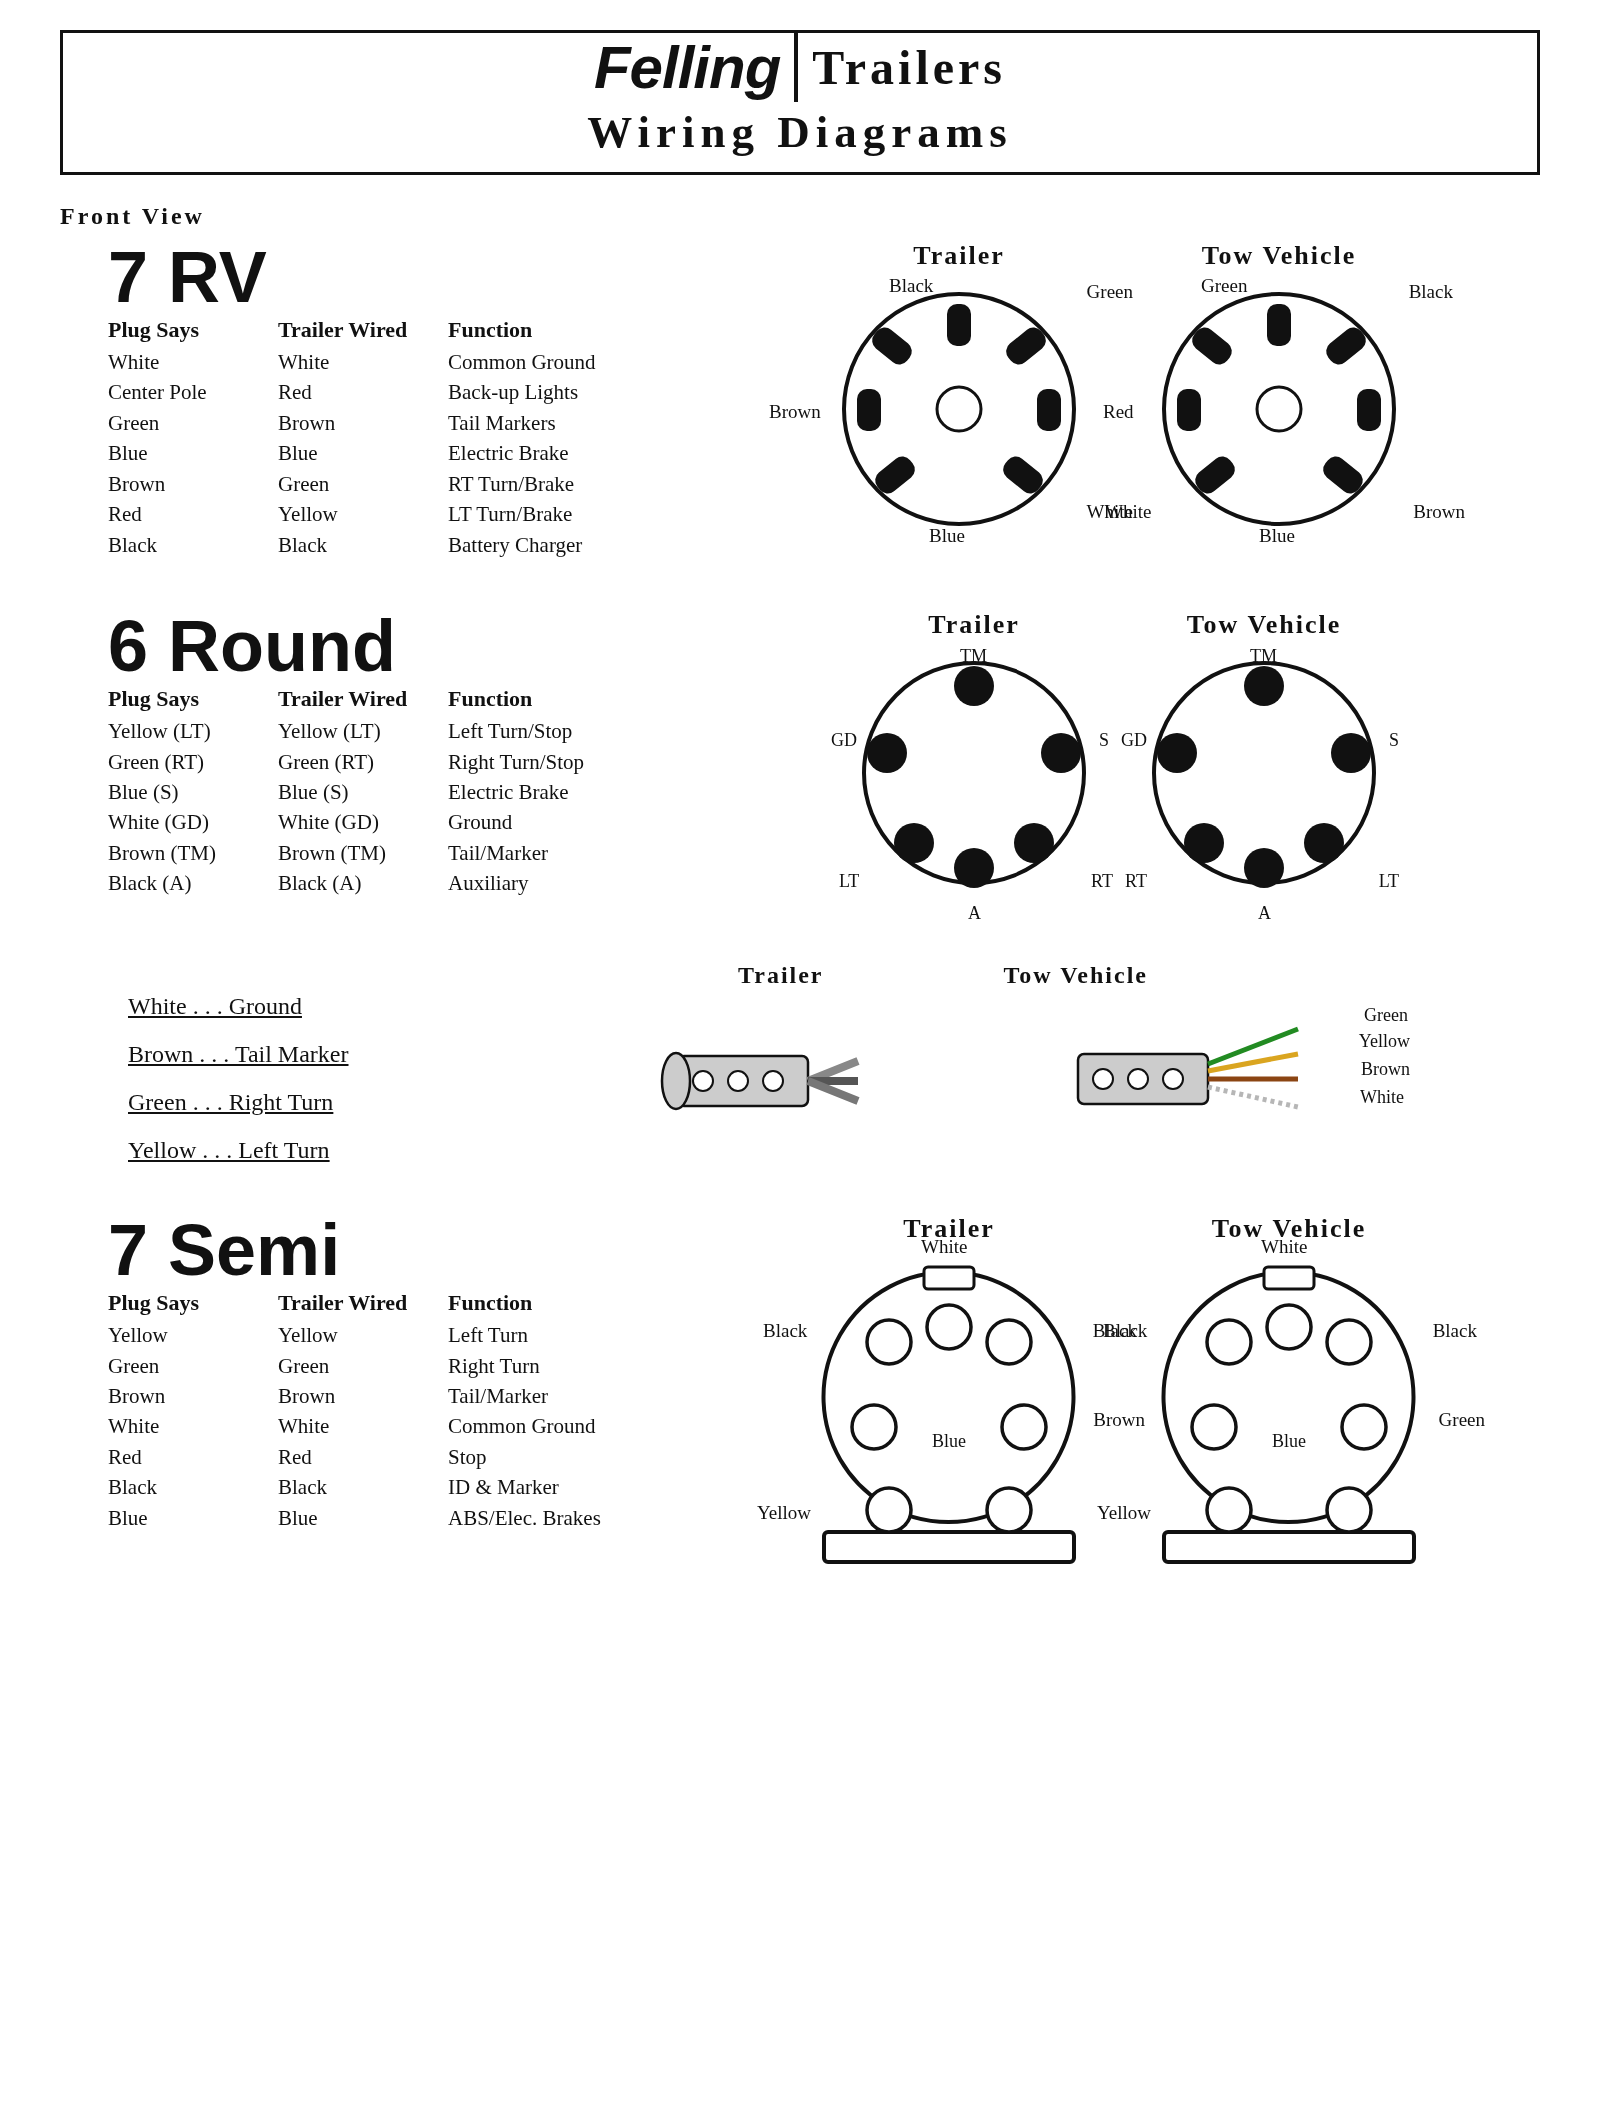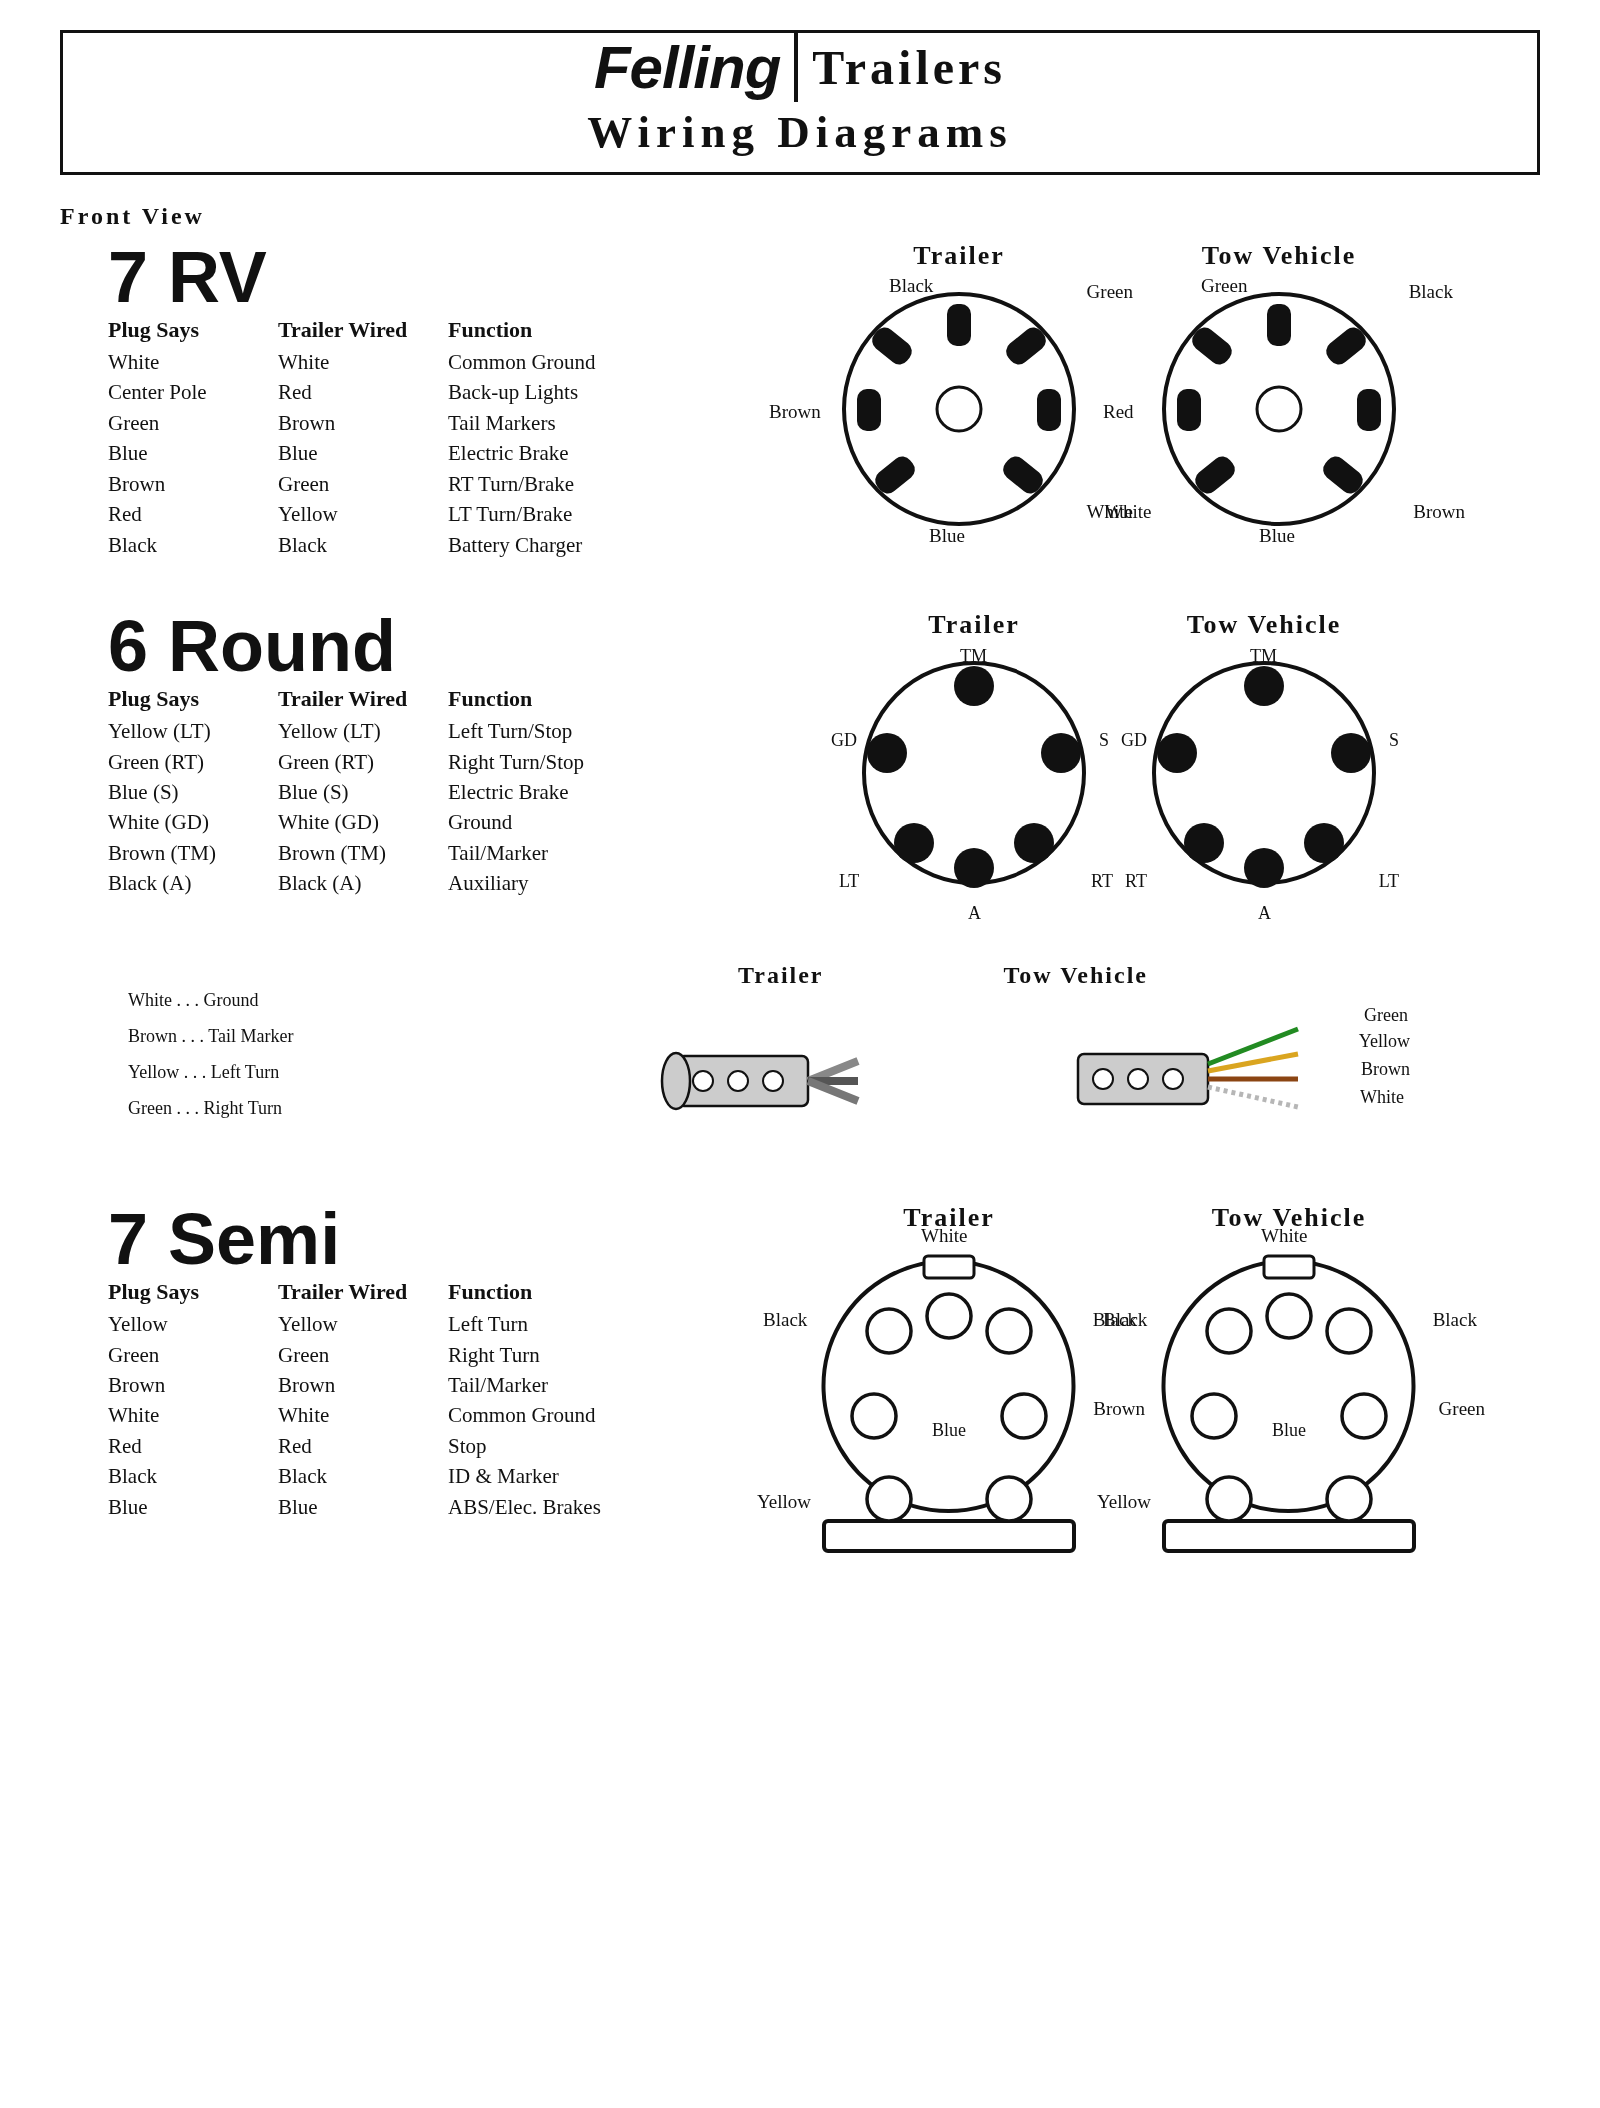--- a/index.html
+++ b/index.html
@@ -120,24 +120,25 @@
     .diagram-label {
       font-size: 26px;
       font-weight: bold;
       text-align: center;
       margin-bottom: 8px;
       letter-spacing: 2px;
     }
 
     
     .flat-4-list {
-      font-size: 18px;
+      font-size: 24px;
       line-height: 2.0;
       margin-top: 30px;
       padding-left: 20px;
+      text-decoration: underline;
     }
   </style>
 </head>
 <body>
 
 <div class="header-box">
   <div class="header-brand">
     <span class="brand-felling">Felling</span>
     <span class="brand-trailers">Trailers</span>
   </div>
@@ -348,22 +349,22 @@
       </div>
     </div>
   </div>
 </div>
 
 <div class="section" style="align-items:flex-start; margin-bottom:40px;">
   <div class="section-left">
     <div class="flat-4-list">
       <div>White . . . Ground</div>
       <div>Brown . . . Tail Marker</div>
+      <div>Green . . . Right Turn</div>
       <div>Yellow . . . Left Turn</div>
-      <div>Green . . . Right Turn</div>
     </div>
   </div>
   <div class="section-right" style="flex-direction:column; align-items:flex-start; margin-top:10px;">
     <div style="display:flex; gap:80px; margin-bottom:10px;">
       <div style="font-size:24px; font-weight:bold; letter-spacing:2px; margin-left:80px;">Trailer</div>
       <div style="font-size:24px; font-weight:bold; letter-spacing:2px; margin-left:100px;">Tow Vehicle</div>
     </div>
     <div style="display:flex; gap:60px; align-items:center;">
 
       <svg width="340" height="160" viewBox="0 0 340 160">

